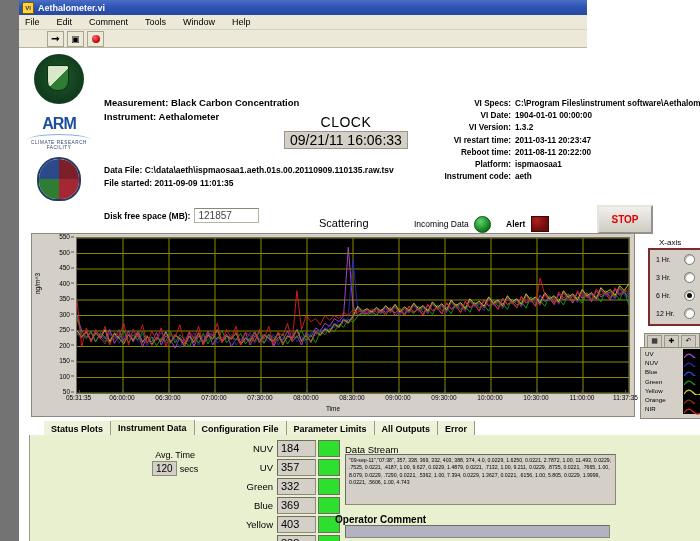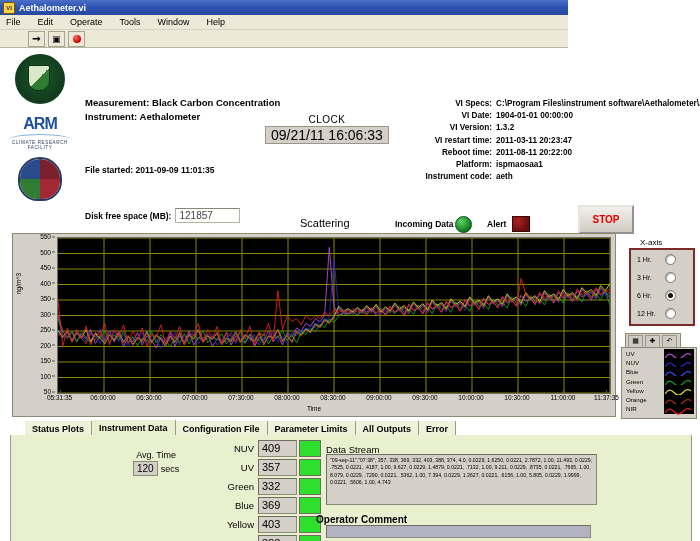--- a/index.html
+++ b/index.html
@@ -3,21 +3,21 @@
 <meta charset="utf-8">
 <style>
   html,body{margin:0;padding:0;}
   body{
     width:700px;height:541px;overflow:hidden;
     font-family:"Liberation Sans",sans-serif;
     background:#ffffff;
     font-size:11px;
     -webkit-font-smoothing:none;
   }
-  .app{position:relative;width:568px;height:541px;background:#404040;}
+  .app{position:relative;width:568px;height:541px;background:#737373;padding-left:19px;}
 
   
   .titlebar{
     height:15px;background:linear-gradient(to bottom,#4b6fc4 0%,#2c52b4 50%,#27499f 100%);
     display:flex;align-items:center;padding:0 3px;color:#fff;font-size:9px;font-weight:bold;
   }
   .titlebar .tb-icon{
     width:10px;height:10px;background:#ffd24a;border:1px solid #7a5a00;margin-right:4px;
     display:flex;align-items:center;justify-content:center;font-size:6px;color:#333;
   }
@@ -64,40 +64,40 @@
   .shield .q3{position:absolute;left:0;bottom:0;width:50%;height:50%;background:#2e7d32;}
   .shield .q4{position:absolute;right:0;bottom:0;width:50%;height:50%;background:#a32833;}
 
   
   .hdr-left{position:absolute;left:85px;top:48px;}
   .hdr-line{font-size:9.5px;font-weight:bold;color:#000;line-height:14px;white-space:nowrap;}
   .hdr-line .lbl{font-weight:bold;}
   .hdr-line .val{font-weight:bold;}
 
   .clock-wrap{position:absolute;left:265px;top:66px;text-align:center;}
-  .clock-title{font-size:10px;color:#000;letter-spacing:0.5px;}
+  .clock-title{font-size:14px;color:#000;letter-spacing:0.5px;}
   .clock-value{margin-top:1px;background:#d4d0c8;border:1px solid #9a968b;
     font-size:14px;color:#000;padding:0 5px;text-align:center;}
 
   .files{position:absolute;left:85px;top:116px;}
   .files .fl{font-size:8.5px;font-weight:bold;color:#000;line-height:13px;white-space:nowrap;}
 
   .disk{position:absolute;left:85px;top:160px;display:flex;align-items:center;gap:4px;}
   .disk .dlabel{font-size:8.5px;font-weight:bold;}
   .disk .dval{background:#fff;border:1px solid #b5b1a4;border-top-color:#8a867a;
      font-size:10px;color:#444;padding:0 14px 0 3px;height:13px;line-height:13px;min-width:46px;}
 
   .hdr-right{position:absolute;left:408px;top:50px;width:292px;}
   .hr-row{display:flex;font-size:8.2px;font-weight:bold;line-height:12.2px;white-space:nowrap;}
   .hr-row .k{width:84px;text-align:right;flex:none;}
   .hr-row .v{margin-left:4px;overflow:hidden;}
 
   
   .scatter-label{position:absolute;left:300px;top:169px;font-size:11px;color:#000;}
-  .ind-incoming{position:absolute;left:395px;top:171px;font-size:8.5px;font-weight:bold;}
+  .ind-incoming{position:absolute;left:395px;top:171px;font-size:8.5px;font-weight:normal;}
   .led-green{position:absolute;left:455px;top:168px;width:15px;height:15px;border-radius:50%;
     background:radial-gradient(circle at 35% 30%,#5fd46a,#0f7a1d 70%,#05490f 100%);
     border:1px solid #0a4c12;}
   .ind-alert{position:absolute;left:487px;top:171px;font-size:8.5px;font-weight:bold;}
   .alert-box{position:absolute;left:512px;top:168px;width:16px;height:14px;
     background:radial-gradient(circle at 30% 25%,#b02020,#6a0d0d 70%);border:1px solid #3d0707;}
 
   .stop-btn{position:absolute;left:578px;top:157px;width:52px;height:25px;
     background:linear-gradient(to bottom,#f2f0ec,#cfcbc2);
     border:2px outset #e7e4dd;color:#e00000;font-weight:bold;font-size:10px;
@@ -195,21 +195,21 @@
 <div class="app">
 
   <div class="titlebar">
     <div class="tb-icon">VI</div>
     <div class="tb-title">Aethalometer.vi</div>
   </div>
 
   <div class="menubar">
     <span>File</span>
     <span>Edit</span>
-    <span>Operate</span>
+    <span>Comment</span>
     <span>Tools</span>
     <span>Window</span>
     <span>Help</span>
   </div>
 
   <div class="toolbar">
     <div class="tbtn arrow">➞</div>
     <div class="tbtn">▣</div>
     <div class="tbtn">
         <span class="dot-red"></span>
@@ -241,20 +241,24 @@
         <span class="val">Aethalometer</span>
       </div>
     </div>
 
     <div class="clock-wrap">
       <div class="clock-title">CLOCK</div>
       <div class="clock-value">09/21/11 16:06:33</div>
     </div>
 
     <div class="files">
+      <div class="fl">
+        <span>Data File:</span>
+        <span>C:\data\aeth\ispmaosaa1.aeth.01s.00.20110909.110135.raw.tsv</span>
+      </div>
       <div class="fl">
         <span>File started:</span>
         <span>2011-09-09 11:01:35</span>
       </div>
     </div>
 
     <div class="disk">
       <span class="dlabel">Disk free space (MB):</span>
       <span class="dval">121857</span>
     </div>
@@ -447,21 +451,21 @@
       <div class="avg-time">
         <div class="at-lbl">Avg. Time</div>
         <div class="at-row">
           <span class="at-val">120</span>
           <span class="at-unit">secs</span>
         </div>
       </div>
       <div class="readouts">
           <div class="ro">
             <span class="ro-lbl">NUV</span>
-            <span class="ro-field">409</span>
+            <span class="ro-field">184</span>
             <span class="ro-led" style="background: rgb(46, 224, 46);"></span>
           </div>
           <div class="ro">
             <span class="ro-lbl">UV</span>
             <span class="ro-field">357</span>
             <span class="ro-led" style="background: rgb(46, 224, 46);"></span>
           </div>
           <div class="ro">
             <span class="ro-lbl">Green</span>
             <span class="ro-field">332</span>

